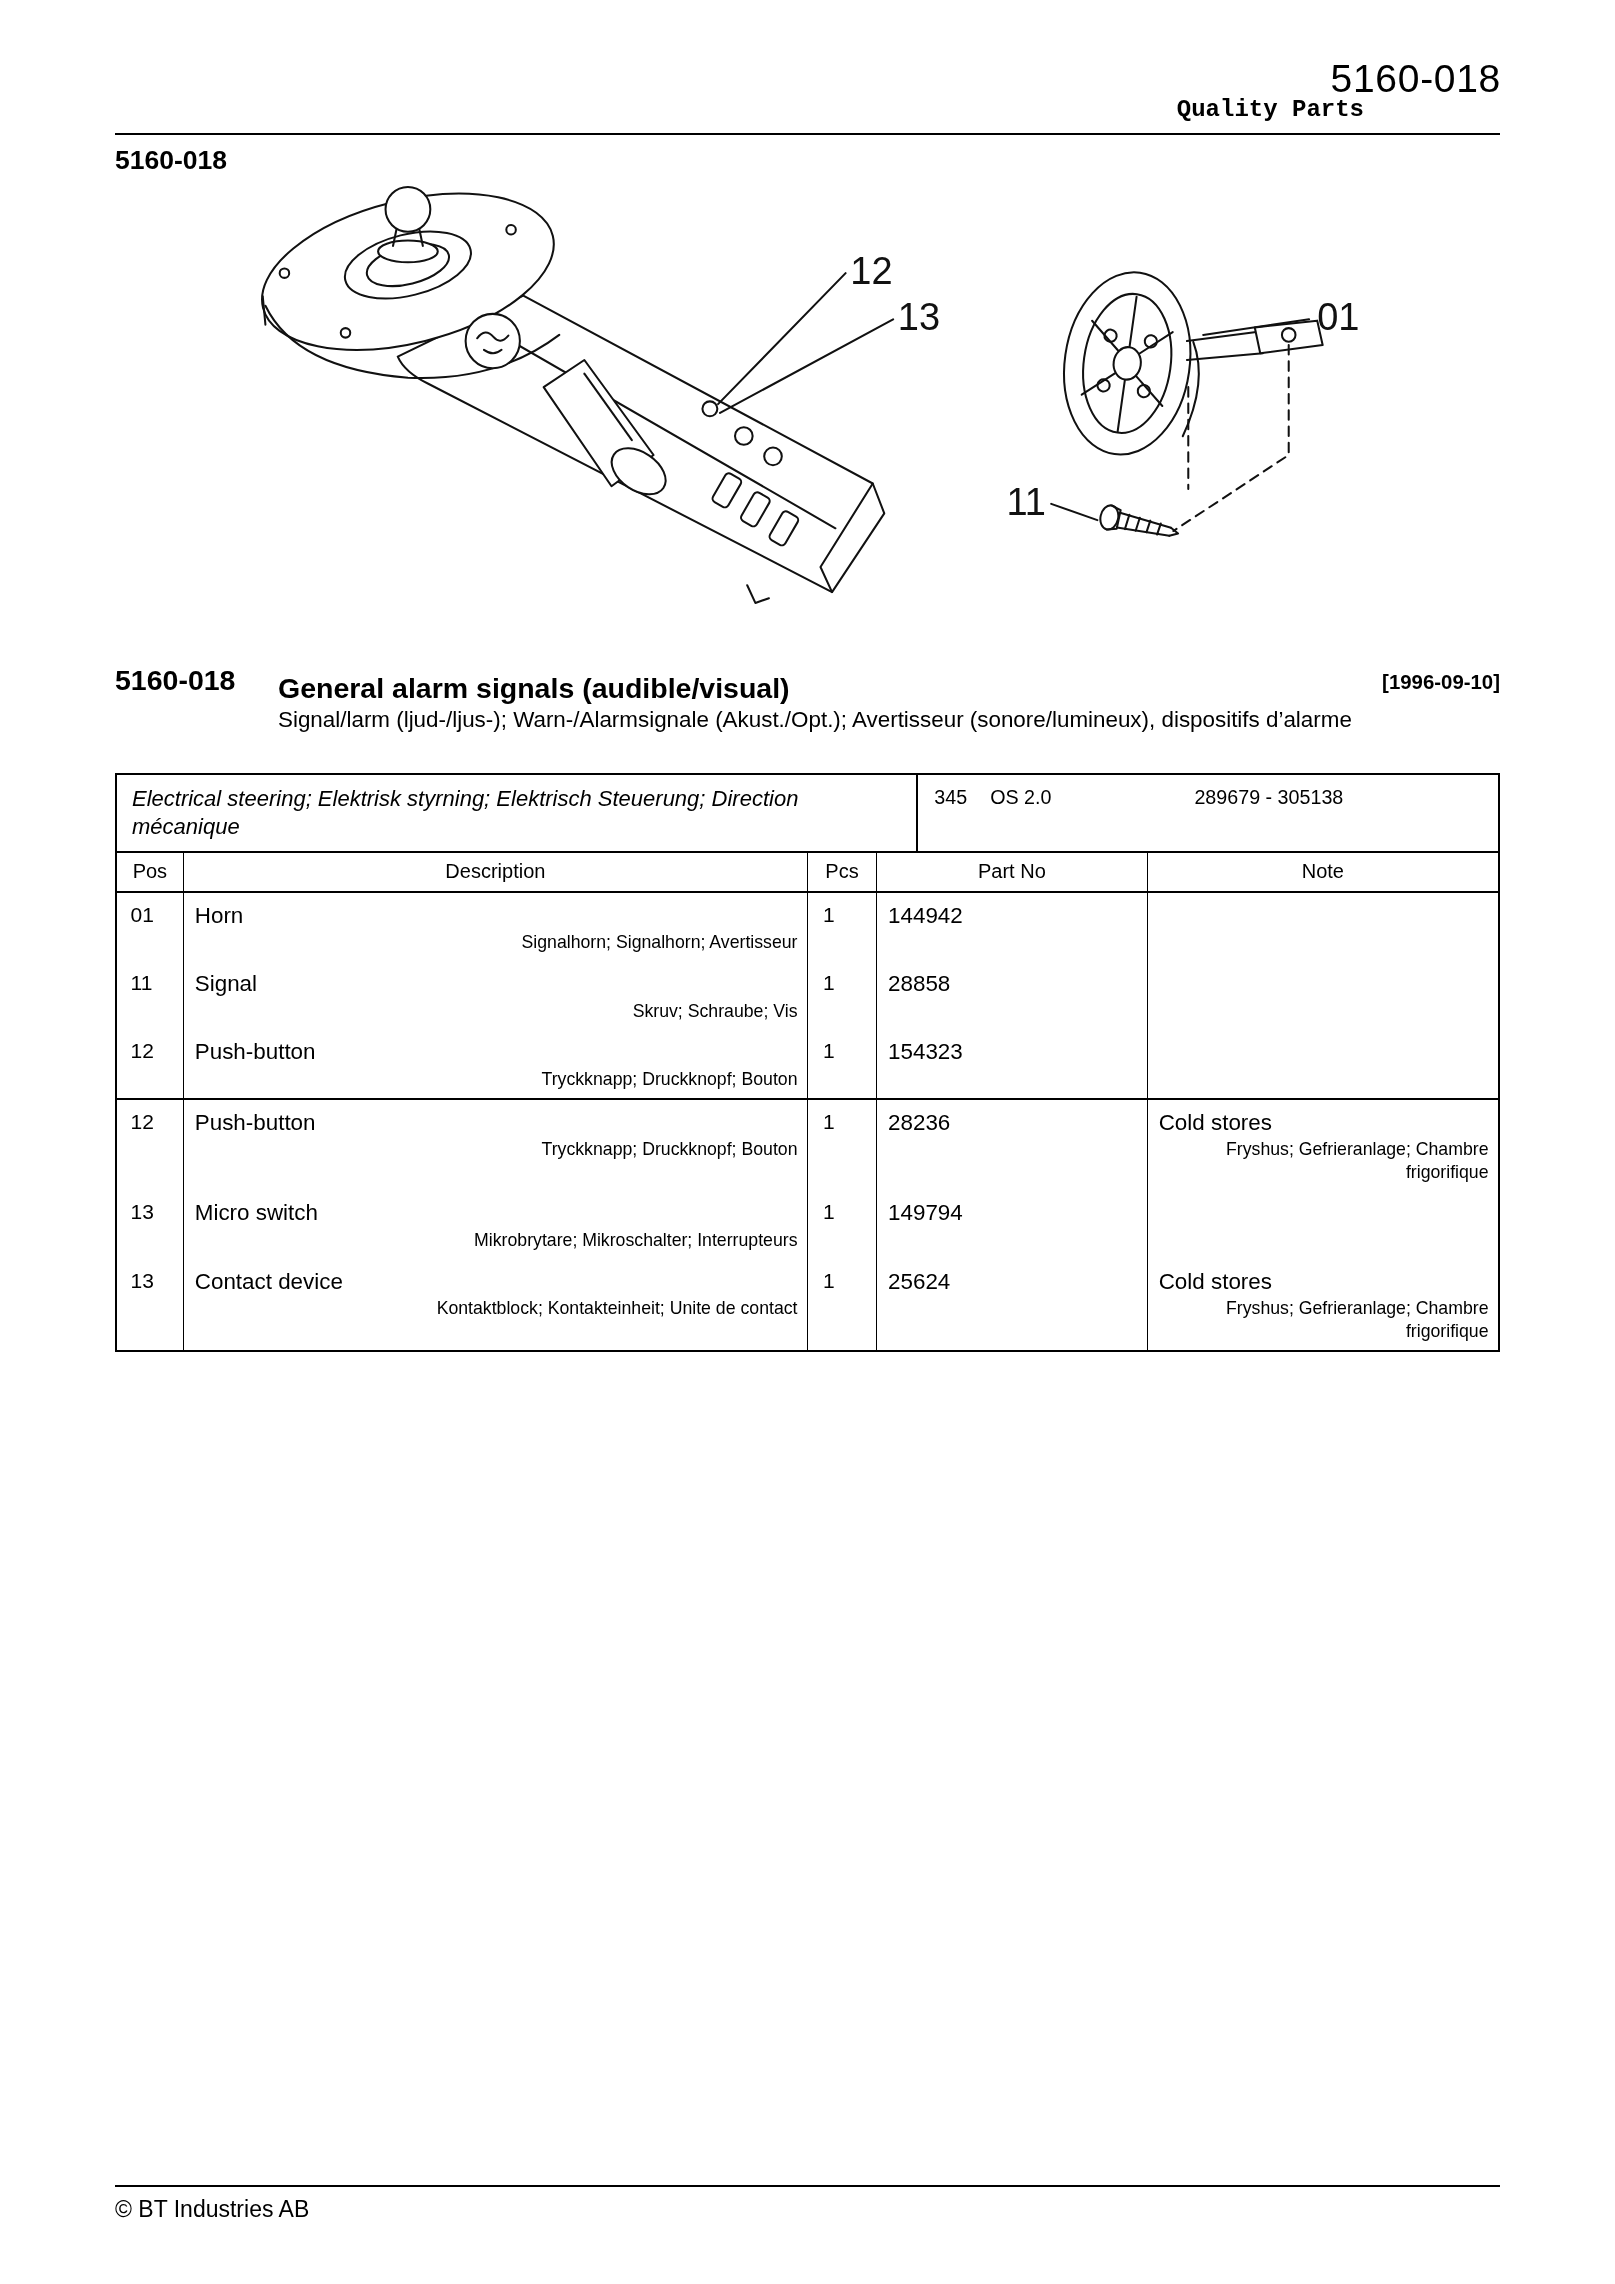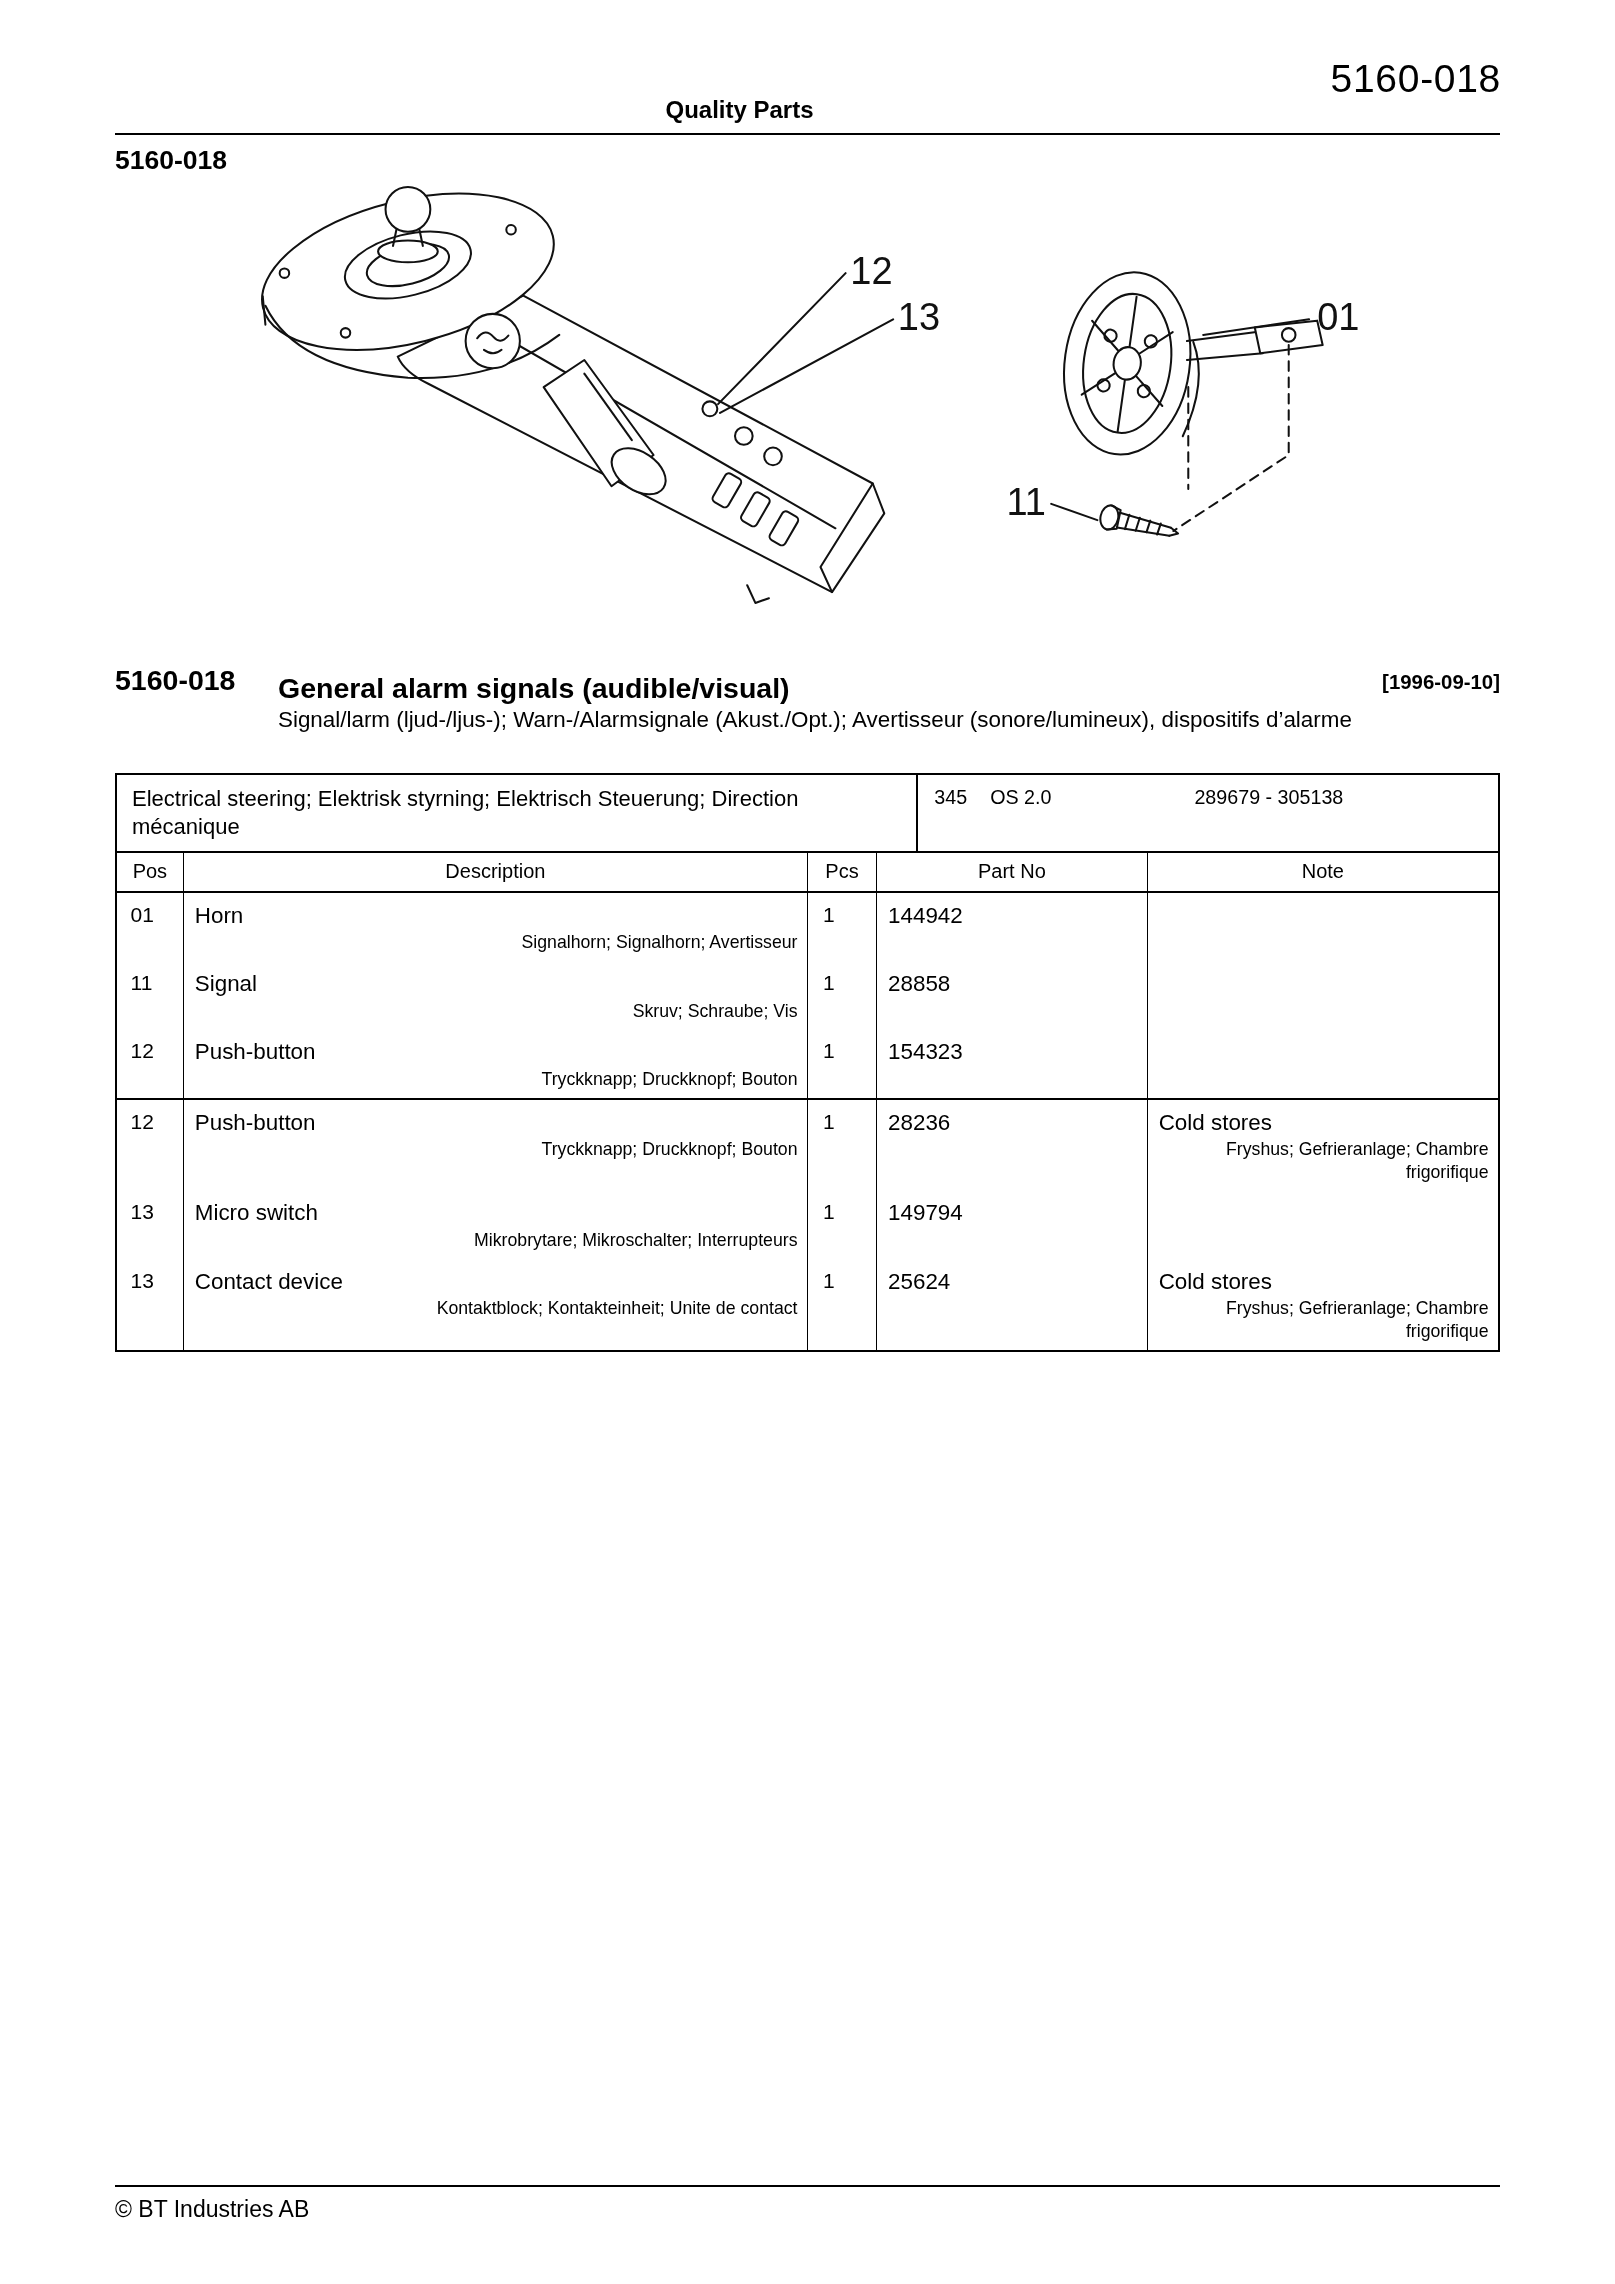--- a/index.html
+++ b/index.html
@@ -5,40 +5,40 @@
   html, body { margin: 0; padding: 0; background: #ffffff; }
   body {
     width: 1616px; height: 2284px; position: relative;
     font-family: "Liberation Sans", sans-serif; color: #000;
     overflow: hidden;
   }
   .abs { position: absolute; }
 
   
   .top-code { top: 57px; right: 115px; font-size: 39px; letter-spacing: 0.7px; }
-  .top-title { top: 96px; left: 115px; width: 1249px; text-align: center; font-weight: bold; font-size: 24px; }
+  .top-title { top: 96px; left: 115px; width: 1249px; text-align: right; font-weight: bold; font-size: 24px; font-family: Liberation Mono, monospace; }
   .header-rule { top: 133px; left: 115px; width: 1385px; border-top: 2.7px solid #000; }
   .sub-code { top: 145px; left: 115px; font-size: 26.5px; font-weight: bold; }
 
   
   .diagram-wrap { top: 170px; left: 204px; width: 1195px; height: 475px; }
   svg text { font-family: "Liberation Sans", sans-serif; fill: #111; }
 
   
   .section-head { top: 664px; left: 115px; width: 1385px; }
   .section-code { position: absolute; left: 0; top: 0; font-size: 28.5px; font-weight: bold; }
   .section-title { position: absolute; left: 163px; top: 8px; font-size: 28.5px; font-weight: bold; }
   .section-date { position: absolute; right: 0; top: 6.8px; font-size: 20.4px; font-weight: bold; }
   .section-sub { position: absolute; left: 163px; top: 41px; width: 1195px; font-size: 22.4px; line-height: 1.32; }
 
   
   .parts-table { top: 773px; left: 115px; width: 1385px; border: 2.7px solid #000; box-sizing: border-box; background: #fff; }
   .caption-row { display: flex; border-bottom: 2px solid #000; }
   .caption-left { flex: 0 0 58%; box-sizing: border-box; border-right: 2px solid #000;
-                  font-size: 22px; line-height: 1.3; padding: 9.5px 6.8px 9.5px 15px; }
+                  font-style: italic; font-size: 22px; line-height: 1.3; padding: 9.5px 6.8px 9.5px 15px; }
   .caption-right { flex: 1; display: flex; align-items: flex-start; font-size: 19.7px; padding: 11px 13.6px 9.5px 16.3px; }
   .cap-model { }
   .cap-os { margin-left: 23px; text-align: right; }
   .cap-serial { margin-left: 143px; }
 
   table.main { width: 100%; border-collapse: collapse; table-layout: fixed; }
   col.col-pos  { width: 4.8%; }
   col.col-desc { width: 45.2%; }
   col.col-pcs  { width: 5.0%; }
   col.col-part { width: 19.6%; }

